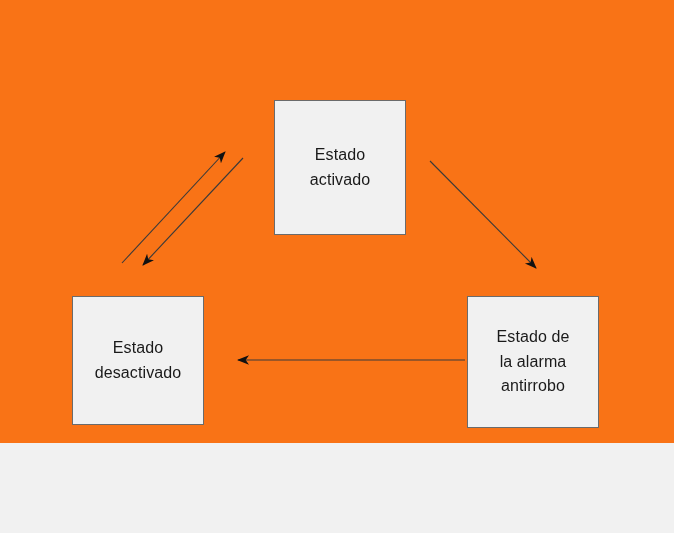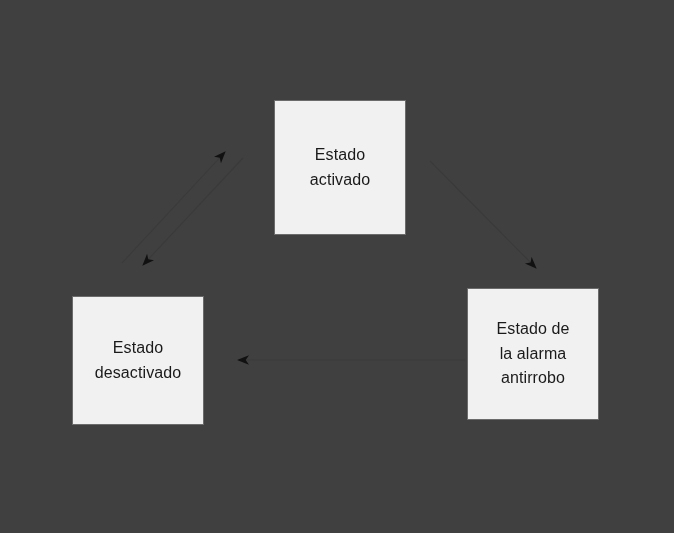--- a/index.html
+++ b/index.html
@@ -10,22 +10,22 @@
   body {
     width: 674px;
     height: 533px;
     background: #f1f1f1;
     font-family: "Liberation Sans", sans-serif;
     overflow: hidden;
   }
   #canvas {
     position: relative;
     width: 674px;
-    height: 533px;
-    background: #404040;
+    height: 443px;
+    background: #f97316;
   }
   #edges {
     position: absolute;
     left: 0;
     top: 0;
     width: 674px;
     height: 533px;
     pointer-events: none;
   }
   .node {
@@ -54,21 +54,21 @@
     height: 135px;
   }
   #node-desactivado {
     left: 72px;
     top: 296px;
     width: 132px;
     height: 129px;
   }
   #node-alarma {
     left: 467px;
-    top: 288px;
+    top: 296px;
     width: 132px;
     height: 132px;
   }
 </style>
 </head>
 <body>
 
 <div id="canvas">
 
   <svg id="edges" viewBox="0 0 674 533" width="674" height="533" xmlns="http://www.w3.org/2000/svg">

